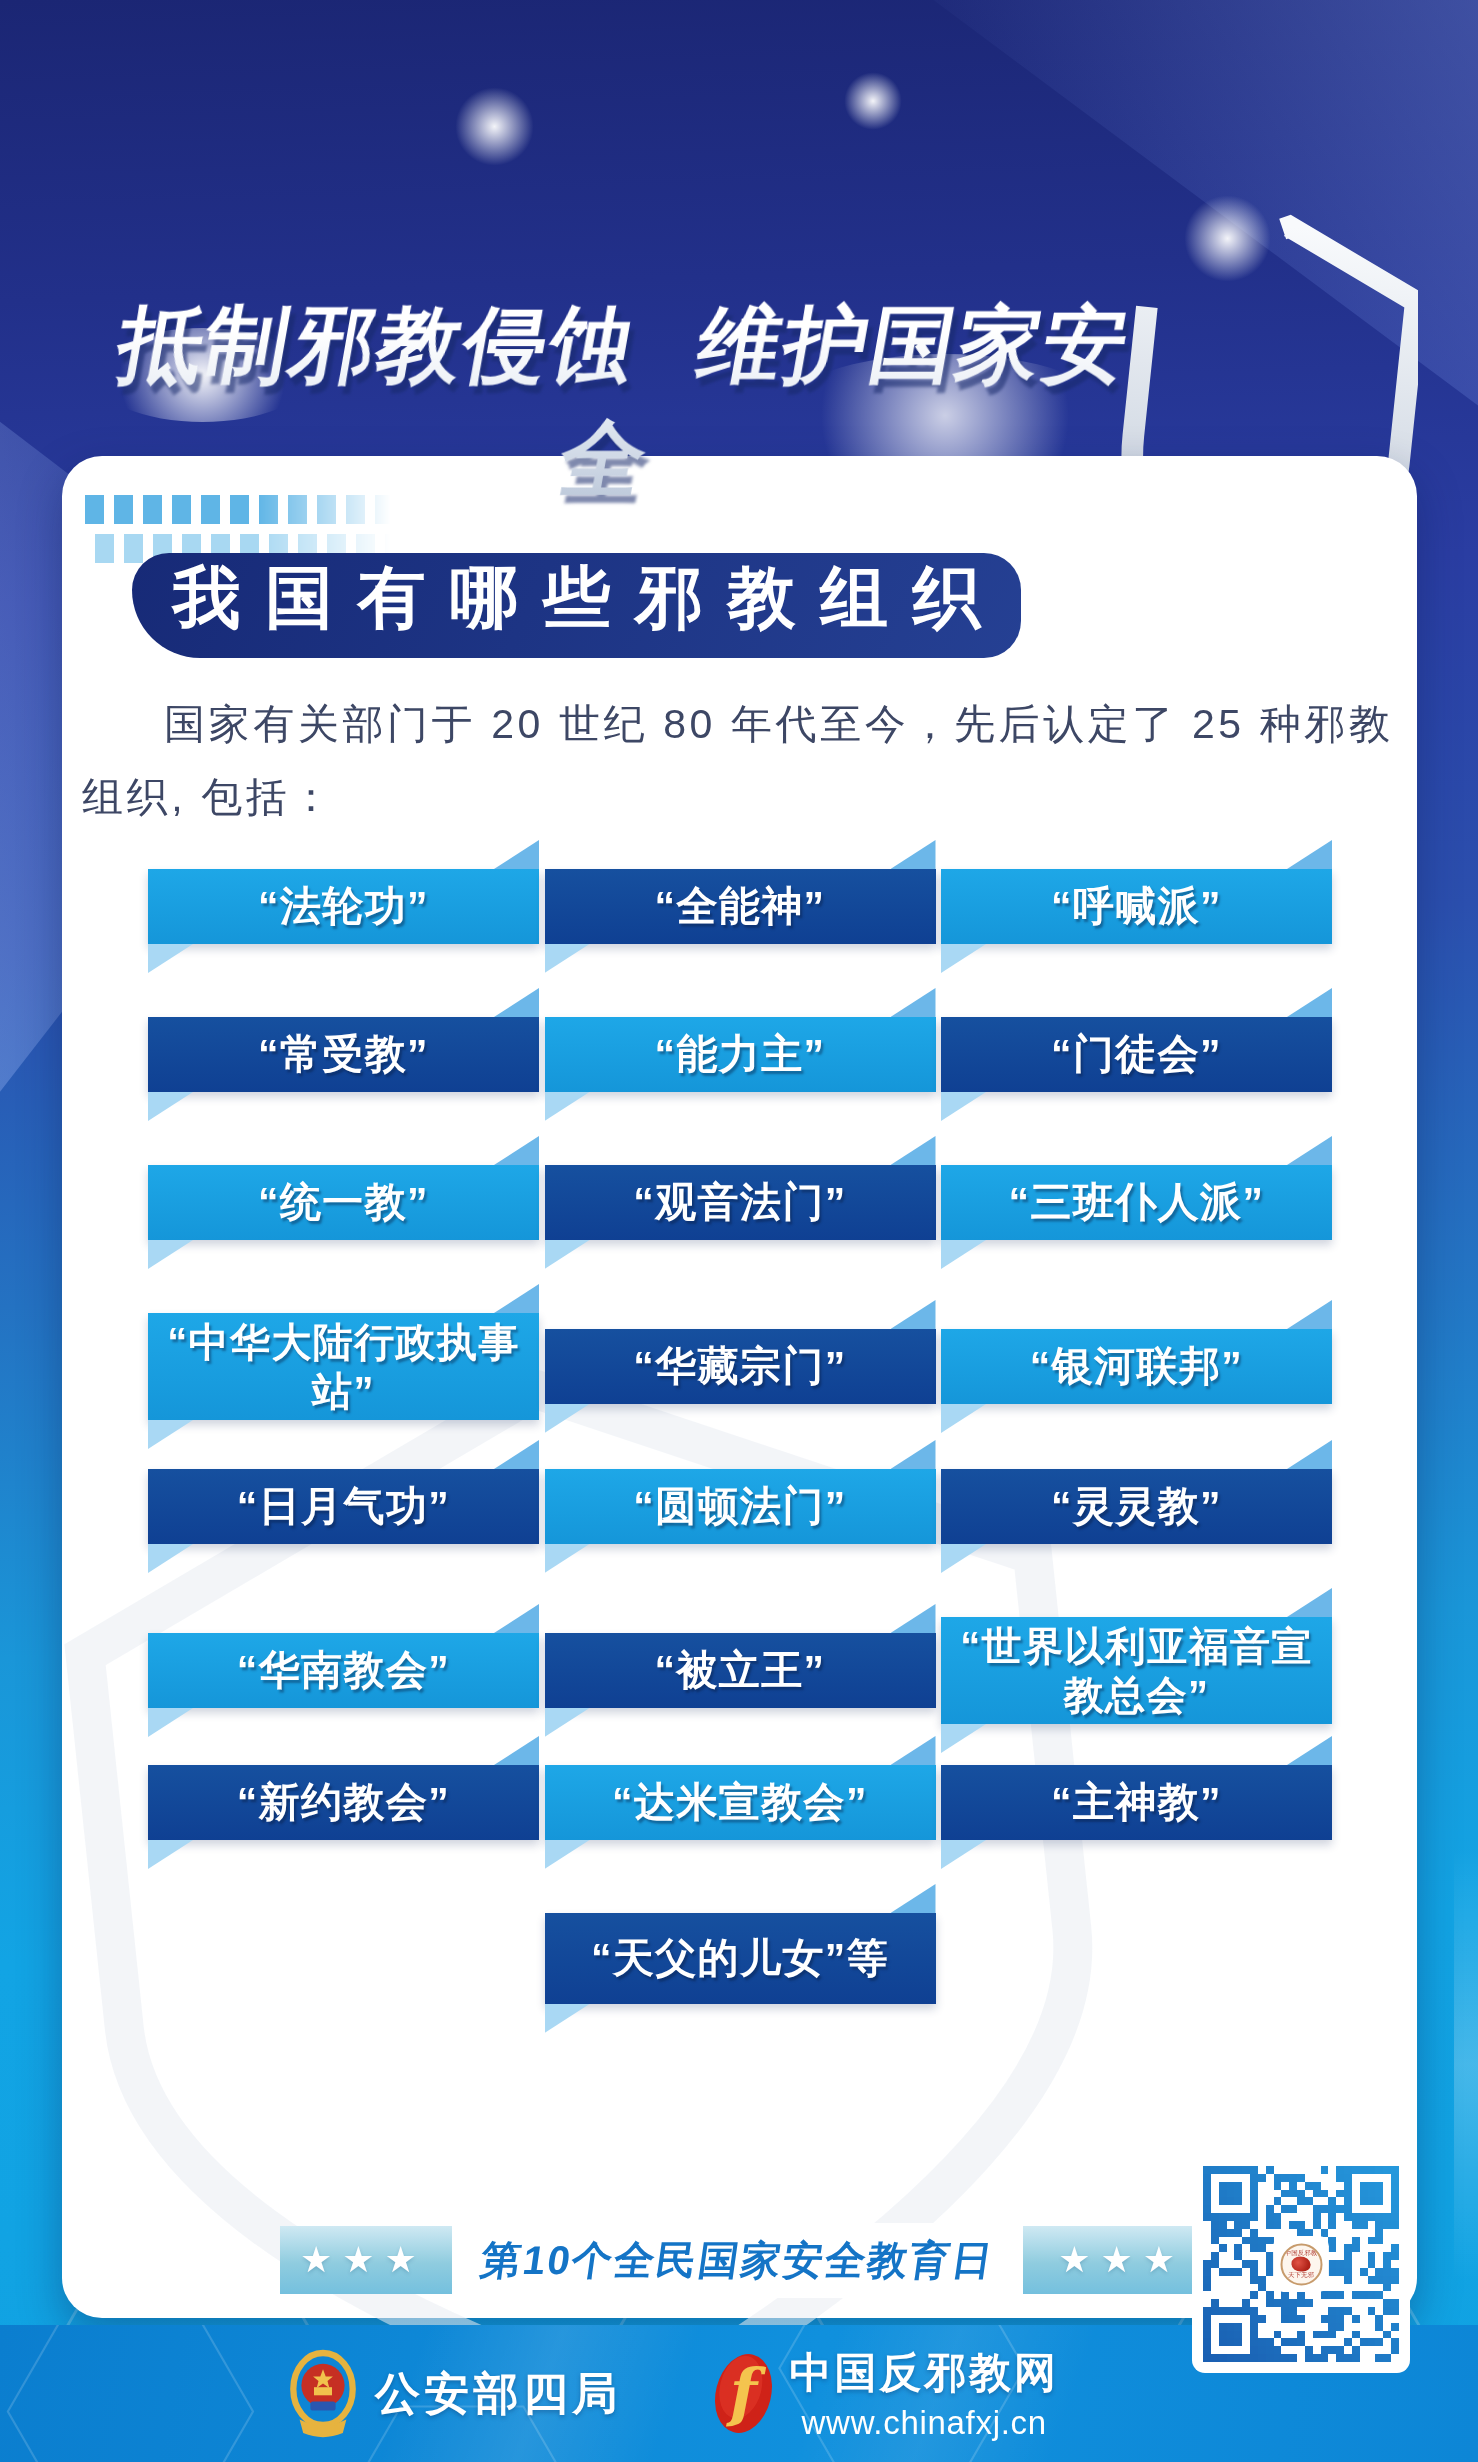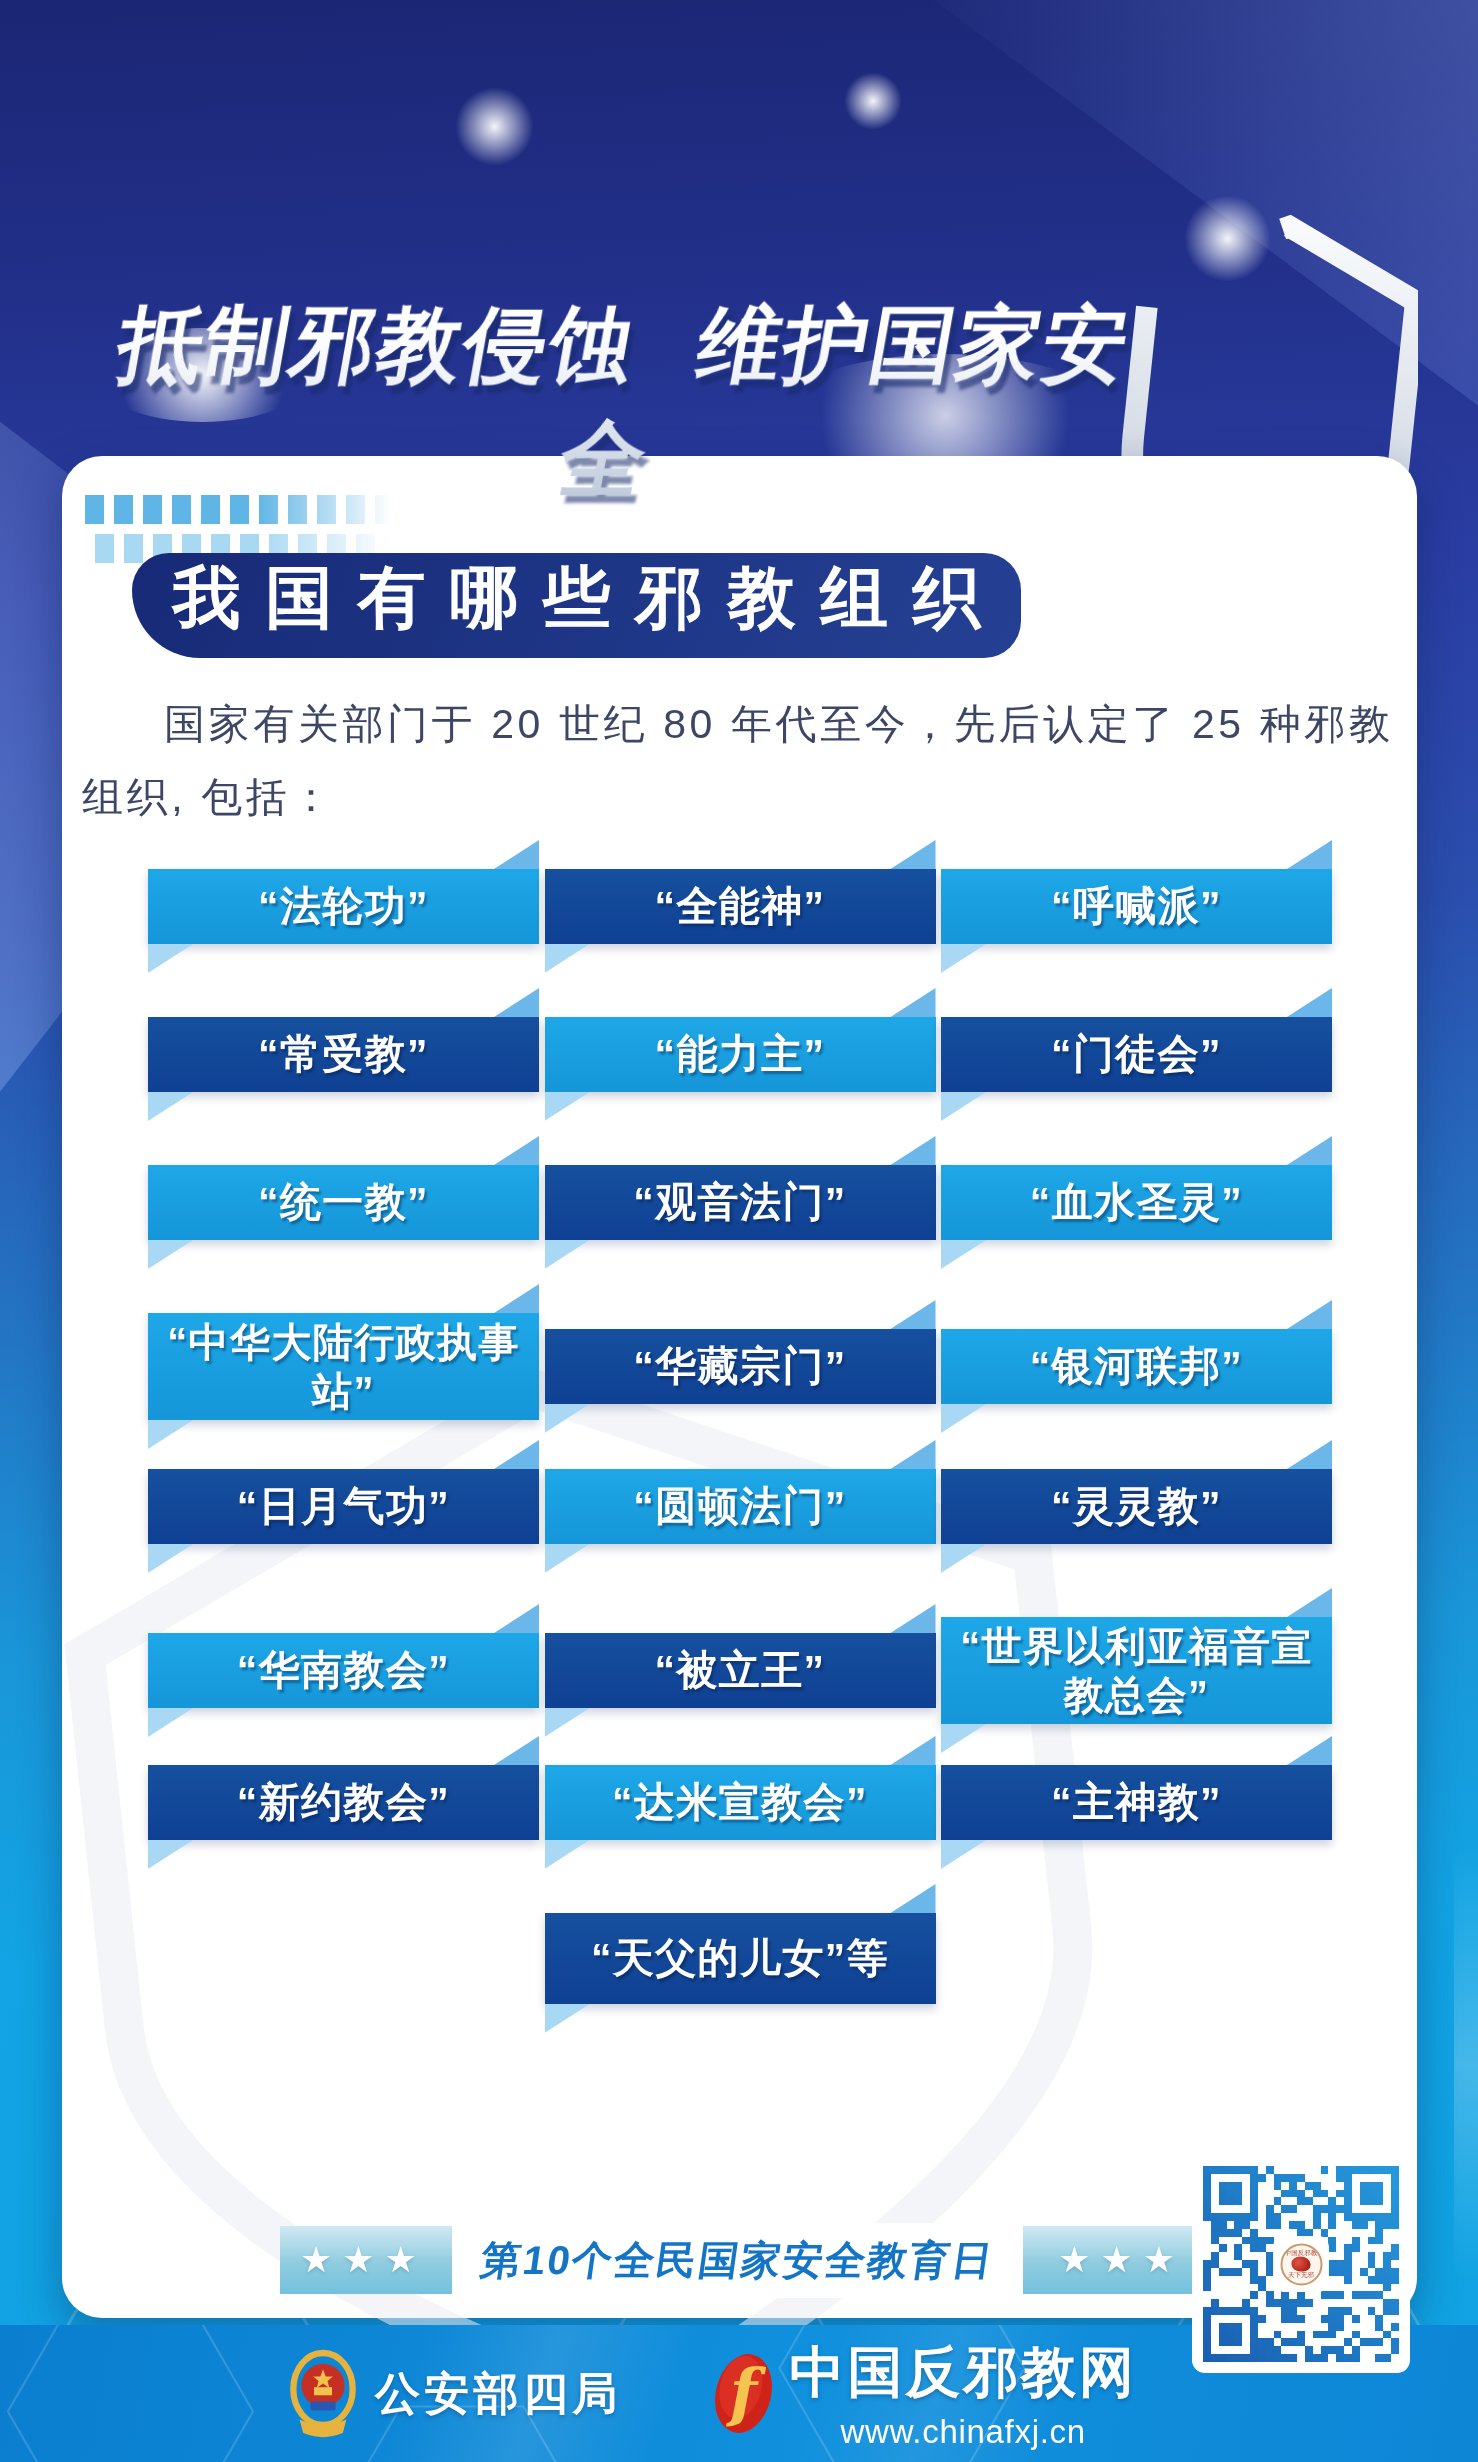--- a/index.html
+++ b/index.html
@@ -106,21 +106,21 @@
   .footer{position:absolute;left:0;top:2325px;width:1478px;height:137px;z-index:2;
     background:linear-gradient(100deg,#0b7ecf 0%,#1090dd 55%,#0d86d6 100%);}
   .footer::before{content:"";position:absolute;inset:0;
     background:linear-gradient(110deg,transparent 28%,rgba(255,255,255,.10) 37%,transparent 46%,transparent 55%,rgba(255,255,255,.08) 63%,transparent 72%);}
   .hexfoot{position:absolute;left:0;top:0;}
   .f-left{position:absolute;left:287px;top:0;height:100%;display:flex;align-items:center;gap:16px;}
   .bureau{color:#fff;font-size:45px;font-weight:700;letter-spacing:4.3px;white-space:nowrap;
     text-shadow:0 2.2px 4.3px rgba(10,40,90,.35);}
   .f-right{position:absolute;left:709px;top:0;height:100%;display:flex;align-items:center;gap:11.5px;}
   .f-site{display:flex;flex-direction:column;align-items:center;color:#fff;}
-  .site-name{font-size:55px;font-weight:800;letter-spacing:2.9px;white-space:nowrap;
+  .site-name{font-size:42px;font-weight:800;letter-spacing:2.9px;white-space:nowrap;
     text-shadow:0 2.2px 4.3px rgba(10,40,90,.35);}
   .site-url{font-size:33px;font-weight:500;letter-spacing:0.7px;margin-top:3px;}
 </style>
 </head>
 <body>
 
 <div class="poster">
 
   <div class="bg"></div>
   <div class="beam1"></div>
@@ -192,21 +192,21 @@
           </div>
       </div>
       <div class="crow">
         <div class="ribbon light">
             <span>“统一教”</span>
           </div>
         <div class="ribbon dark">
             <span>“观音法门”</span>
           </div>
         <div class="ribbon light">
-            <span>“血水圣灵”</span>
+            <span>“三班仆人派”</span>
           </div>
       </div>
       <div class="crow mb-68">
         <div class="ribbon light tall">
             <span>“中华大陆行政执事站”</span>
           </div>
         <div class="ribbon dark">
             <span>“华藏宗门”</span>
           </div>
         <div class="ribbon light">

